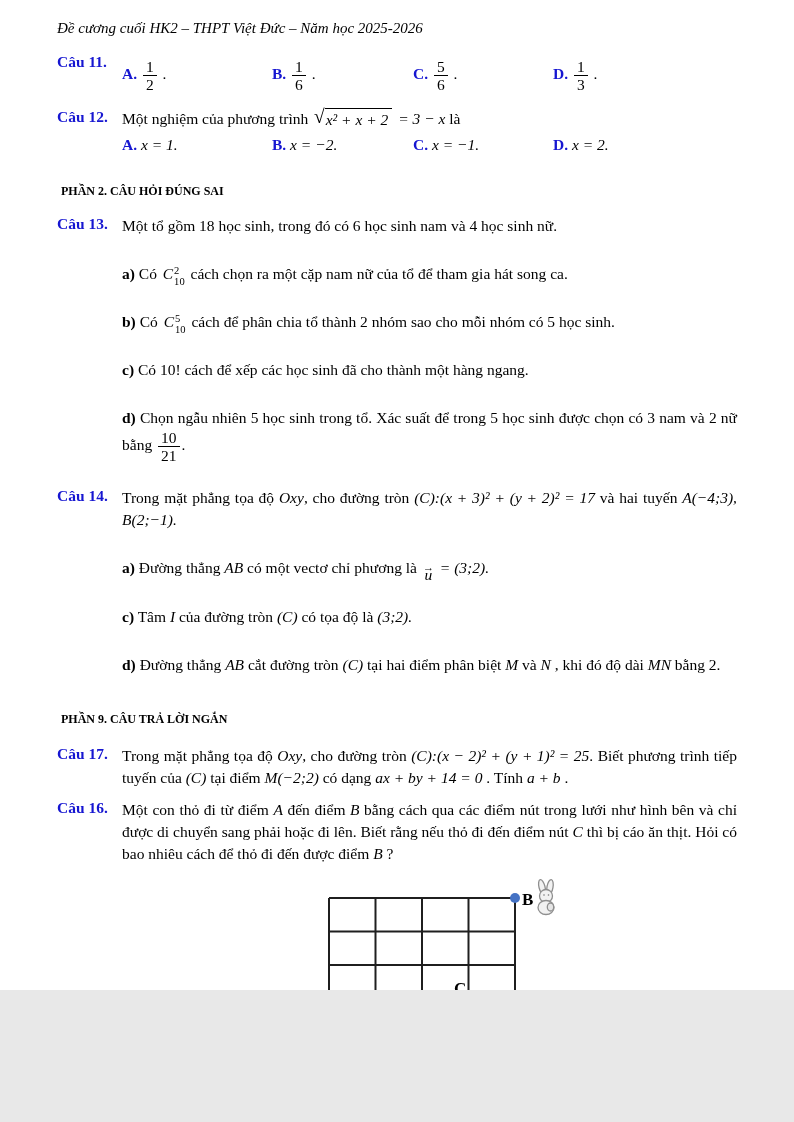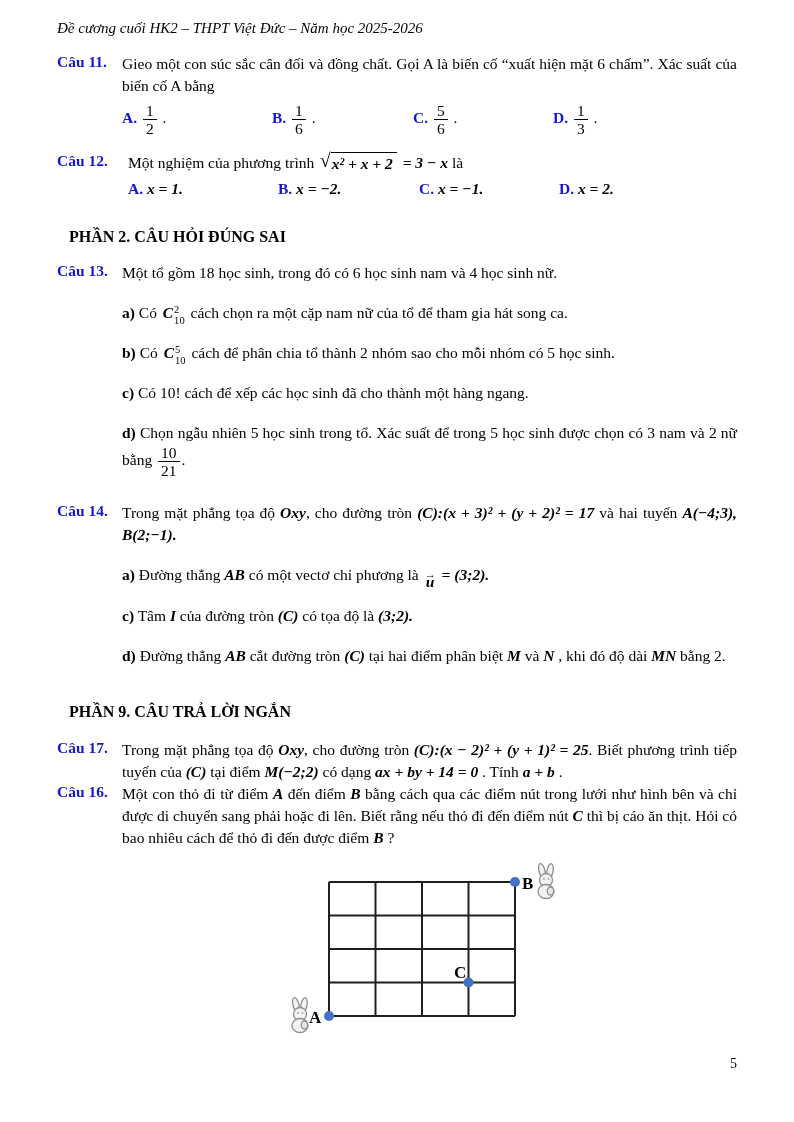--- a/index.html
+++ b/index.html
@@ -1,61 +1,60 @@
 <!DOCTYPE html>
 <html style="--accent: #1616d1; --dot: #4472c4; --gridline: #1f1f1f;"><head>
 <meta charset="utf-8">
 <style>
   html,body{margin:0;padding:0;background:#e8e8e8;}
-  .page{position:relative;width:794px;height:1122px;margin:0 auto;background:#ffffff;
+  .page{position:relative;width:794px;height:990px;margin:0 auto;background:#ffffff;
         font-family:"Liberation Serif",serif;font-size:15.5px;color:#000;
         box-sizing:border-box;padding:20px 57px 0 57px;overflow:hidden;}
   .hdr{font-style:italic;font-size:15px;margin:0 0 14px 0;}
   .q{display:flex;align-items:flex-start;justify-content:flex-end;}
   .qlabel{flex:0 0 65px;font-weight:bold;color:var(--accent,#1616d1);}
   .qbody{flex:1;min-width:0;}
   .para{margin:0;text-align:justify;line-height:1.42;}
   .opts{display:flex;align-items:center;margin-top:5px;}
   .opt{white-space:nowrap;}
   .opt-0{width:150px;}.opt-1{width:141px;}.opt-2{width:140px;}.opt-3{flex:1;}
-  .part-title{font-weight:bold;font-size:16px;margin:12px;font-family:Liberation Serif, serif;}
-  .stmt{margin-top:18px;}
-  .m{font-style:italic;font-weight:bold;}
+  .part-title{font-weight:bold;font-size:12px;margin:4px;font-family:Liberation Serif, serif;}
+  .stmt{margin-top:26px;}
+  .m{font-style:italic;}
   .b{font-weight:bold;}
   .c{color:var(--accent,#1616d1);}
   .frac{display:inline-flex;flex-direction:column;align-items:center;vertical-align:middle;
         line-height:1.12;text-align:center;margin:0 2px;}
   .fnum{border-bottom:1.3px solid #000;padding:0 3px;}
   .fden{padding:0 3px;}
   .sqrt{display:inline-flex;align-items:flex-start;margin:0 2px;}
   .srad{font-size:1.25em;line-height:1;transform:translateY(-1px);}
   .scont{border-top:1.5px solid #000;padding:0 4px 0 1px;}
   .csub{display:inline-flex;align-items:center;margin:0 2px;}
   .stack{display:inline-flex;flex-direction:column;align-items:flex-start;font-size:0.68em;
          line-height:1.05;margin-left:1px;transform:translateY(2px);}
   .vec{display:inline-flex;flex-direction:column;align-items:center;line-height:0.55;
        vertical-align:2px;margin:0 2px;}
   .va{font-size:0.72em;line-height:0.7;}
-  .mt16{margin-top:16px;}.mt14{margin-top:14px;gap:6px;}.mt22{margin-top:22px;}
-  .mt30{margin-top:30px;}.mt36{margin-top:36px;}.mt18{margin-top:18px;}.mt10{}
+  .mt16{margin-top:16px;}.mt14{margin-top:14px;}.mt22{margin-top:22px;}
+  .mt30{margin-top:30px;}.mt36{margin-top:36px;}.mt18{margin-top:18px;}.mt10{margin-top:10px;}
   .figure{margin-left:223px;margin-top:8px;}
   .figure svg text{font-family:"Liberation Serif",serif;font-weight:bold;font-size:17px;}
   .pagenum{position:absolute;right:57px;top:1056px;font-size:14px;}
 </style>
 </head>
 <body>
 
 <div class="page">
 
   <p class="hdr">Đề cương cuối HK2 – THPT Việt Đức – Năm học 2025-2026</p>
 
   <div class="q mt16">
     <div class="qlabel">Câu 11.</div>
     <div class="qbody">
-      <p class="para"><span>Gieo một con súc sắc cân đối và đồng chất. Gọi A là biến cố “xuất hiện mặt 6 chấm”. Xác suất của biến cố A bằng</span></p>
       <div class="opts">
         <div class="opt opt-0"><span class="b c">A.</span><span> </span><span class="frac">
               <span class="fnum">1</span>
               <span class="fden">2</span>
             </span><span> .</span></div>
         <div class="opt opt-1"><span class="b c">B.</span><span> </span><span class="frac">
               <span class="fnum">1</span>
               <span class="fden">6</span>
             </span><span> .</span></div>
         <div class="opt opt-2"><span class="b c">C.</span><span> </span><span class="frac">

